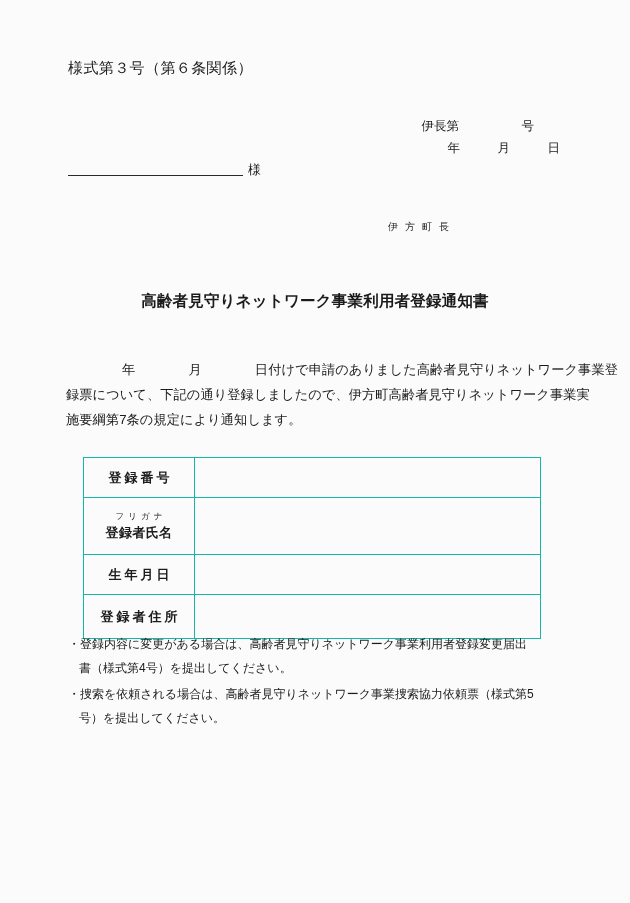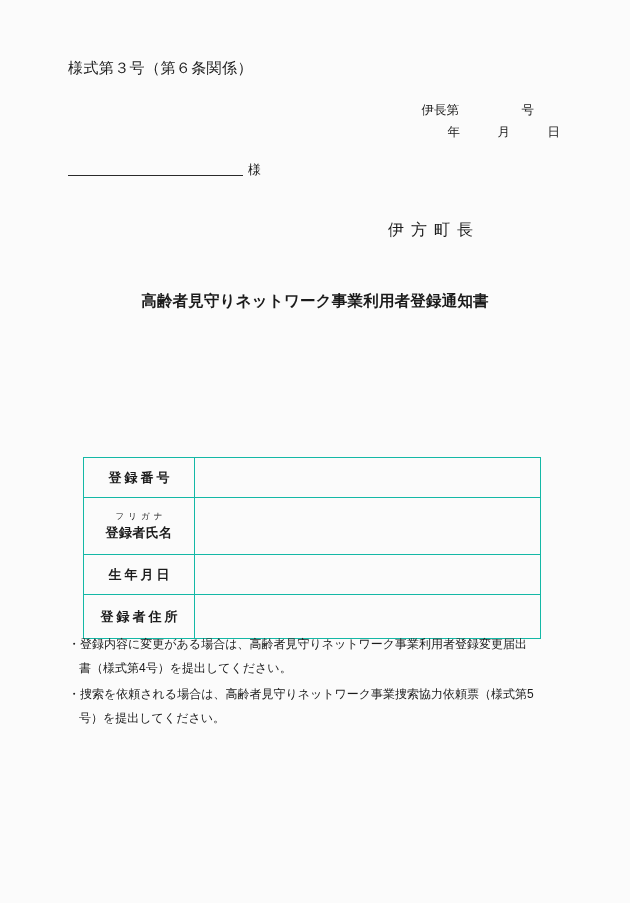--- a/index.html
+++ b/index.html
@@ -42,20 +42,21 @@
     font-size: 12.5px;
     text-align: left;
     line-height: 22px;
   }
   .doc-meta .row {
     display: block;
     white-space: pre;
   }
   .doc-meta .row-number {
     padding-left: 4px;
+    margin-top: 16px;
   }
   .doc-meta .row-date {
     padding-left: 30px;
   }
 
   
   .addressee {
     position: absolute;
     left: 68px;
     top: 158px;
@@ -76,21 +77,21 @@
     position: relative;
     top: 1px;
   }
 
   
   .issuer {
     position: absolute;
     left: 388px;
     top: 220px;
     font-family: Liberation Mono, monospace;
-    font-size: 16px;
+    font-size: 10px;
     letter-spacing: 7px;
     white-space: nowrap;
   }
 
   
   .doc-title {
     position: absolute;
     left: 0;
     right: 0;
     top: 283px;
@@ -204,20 +205,25 @@
 
   <div class="addressee">
     <span class="addressee-rule"></span>
     <span class="addressee-suffix">様</span>
   </div>
 
   <div class="issuer">伊方町長</div>
 
   <div class="doc-title">高齢者見守りネットワーク事業利用者登録通知書</div>
 
+  <div class="body-text">
+    <span class="line line-first">年　　　　月　　　　日付けで申請のありました高齢者見守りネットワーク事業登</span>
+    <span class="line">録票について、下記の通り登録しましたので、伊方町高齢者見守りネットワーク事業実</span>
+    <span class="line">施要綱第7条の規定により通知します。</span>
+  </div>
 
   <table class="reg-table">
     <tbody>
       <tr>
         <td class="label">登録番号</td>
         <td class="value"></td>
       </tr>
       <tr class="row-name">
         <td class="label stacked">
           <span class="furigana">フリガナ</span>

